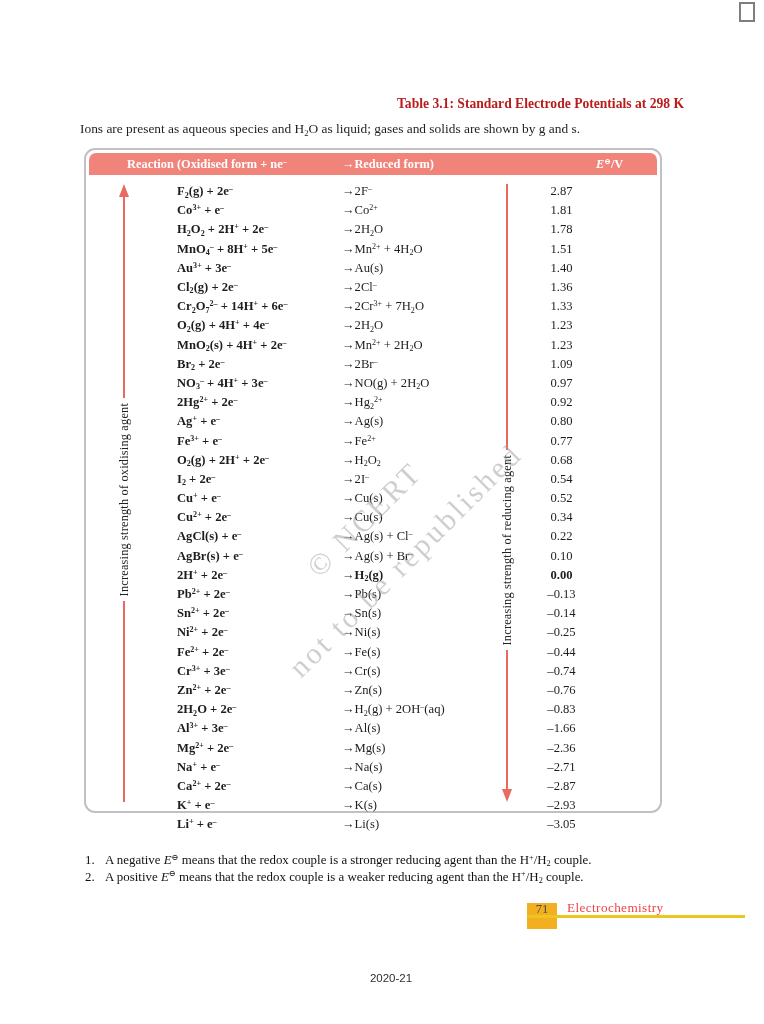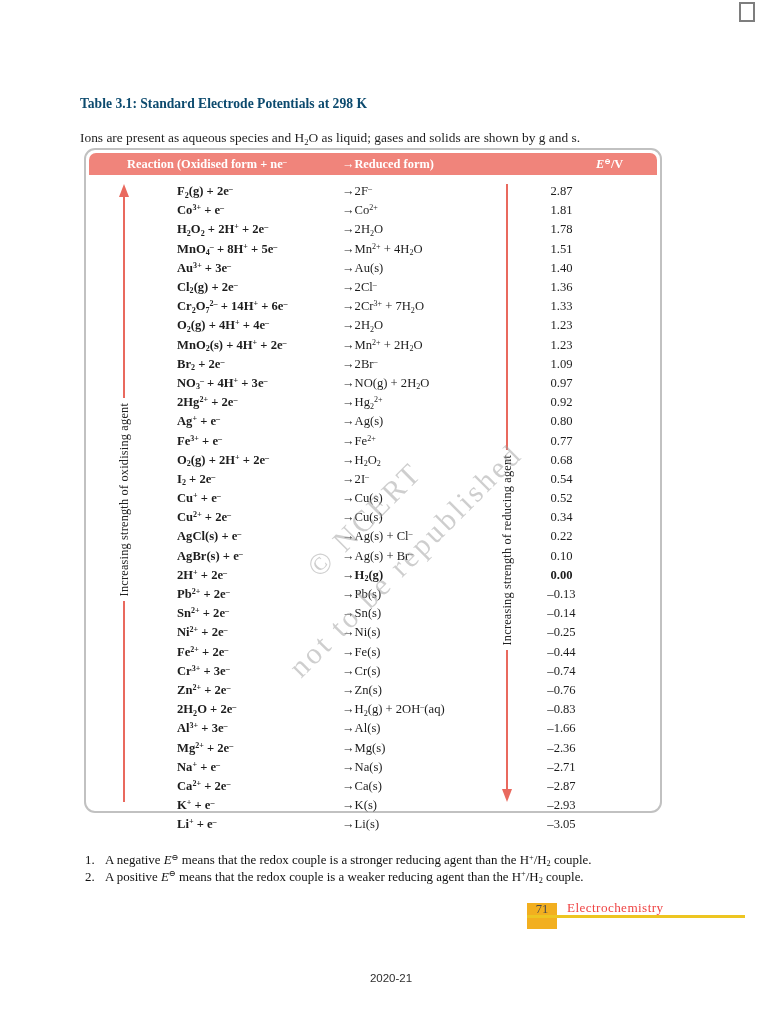--- a/index.html
+++ b/index.html
@@ -7,22 +7,22 @@
     --arrow:#E9695E;
     --page-tab:#F2AF1F;
     --rule:#EDC521;
   }
   *{margin:0;padding:0;box-sizing:border-box;}
   body{background:#e8e8e8;font-family:"Liberation Serif","DejaVu Serif",serif;}
   .page{position:relative;width:764px;height:1024px;background:#ffffff;overflow:hidden;color:#1d1d1d;}
 
   .corner-square{position:absolute;left:739px;top:2px;width:16px;height:20px;border:2px solid #7e7e7e;background:#fff;}
 
-  .doc-title{position:absolute;left:80px;right:80px;top:96px;text-align:left;font-size:13.6px;font-weight:bold;color:#0c4a6e;}
-  .doc-subtitle{position:absolute;left:80px;top:121px;width:610px;font-size:13.4px;color:#1f1f1f;margin-top:9px;}
+  .doc-title{position:absolute;left:80px;right:80px;top:96px;text-align:right;font-size:13.6px;font-weight:bold;color:#b91c1c;}
+  .doc-subtitle{position:absolute;left:80px;top:121px;width:610px;font-size:13.4px;color:#1f1f1f;}
 
   .table-box{position:absolute;left:84px;top:148px;width:578px;height:665px;border:2px solid #c1c1c1;border-radius:11px;background:#fff;}
   .t-head{margin:3px 3px 0 3px;height:22px;background:var(--header-bar);border-radius:7px 7px 0 0;
           color:#ffffff;font-weight:bold;font-size:12.4px;display:grid;grid-template-columns:253px 254px 1fr;align-items:center;}
   .t-head .h1{padding-left:38px;}
   .t-head .h3{text-align:right;padding-right:60px;}
   .t-body{padding-top:7px;}
   .t-row{display:grid;grid-template-columns:80px 176px 170px 1fr;height:19.2px;align-items:center;font-size:12.6px;}
   .t-row.bold{font-weight:bold;}
   .t-row .ox{padding-left:11px;white-space:nowrap;font-weight:bold;}

